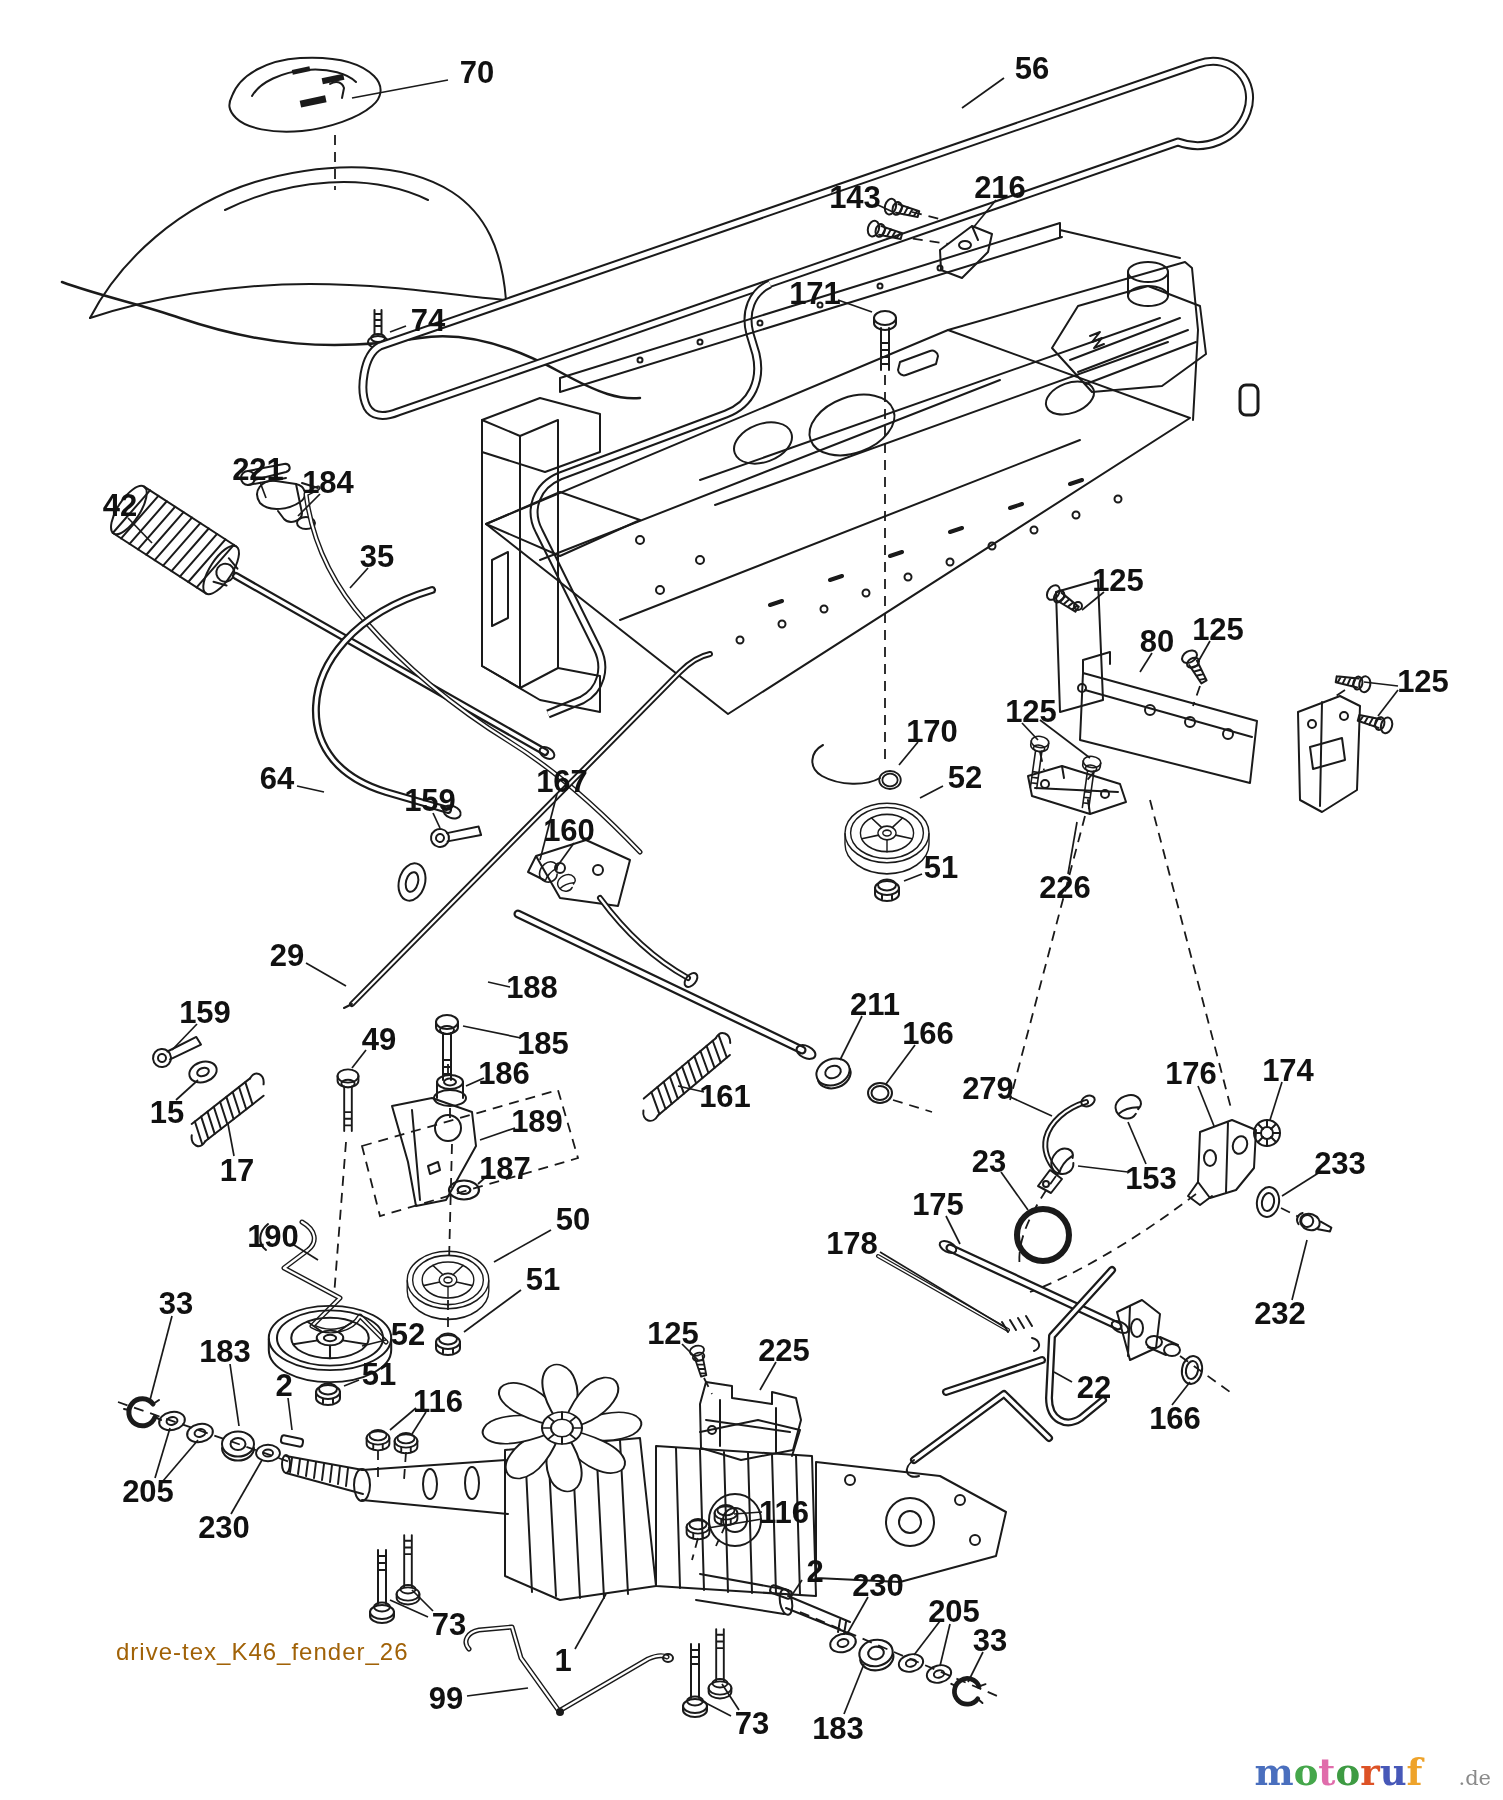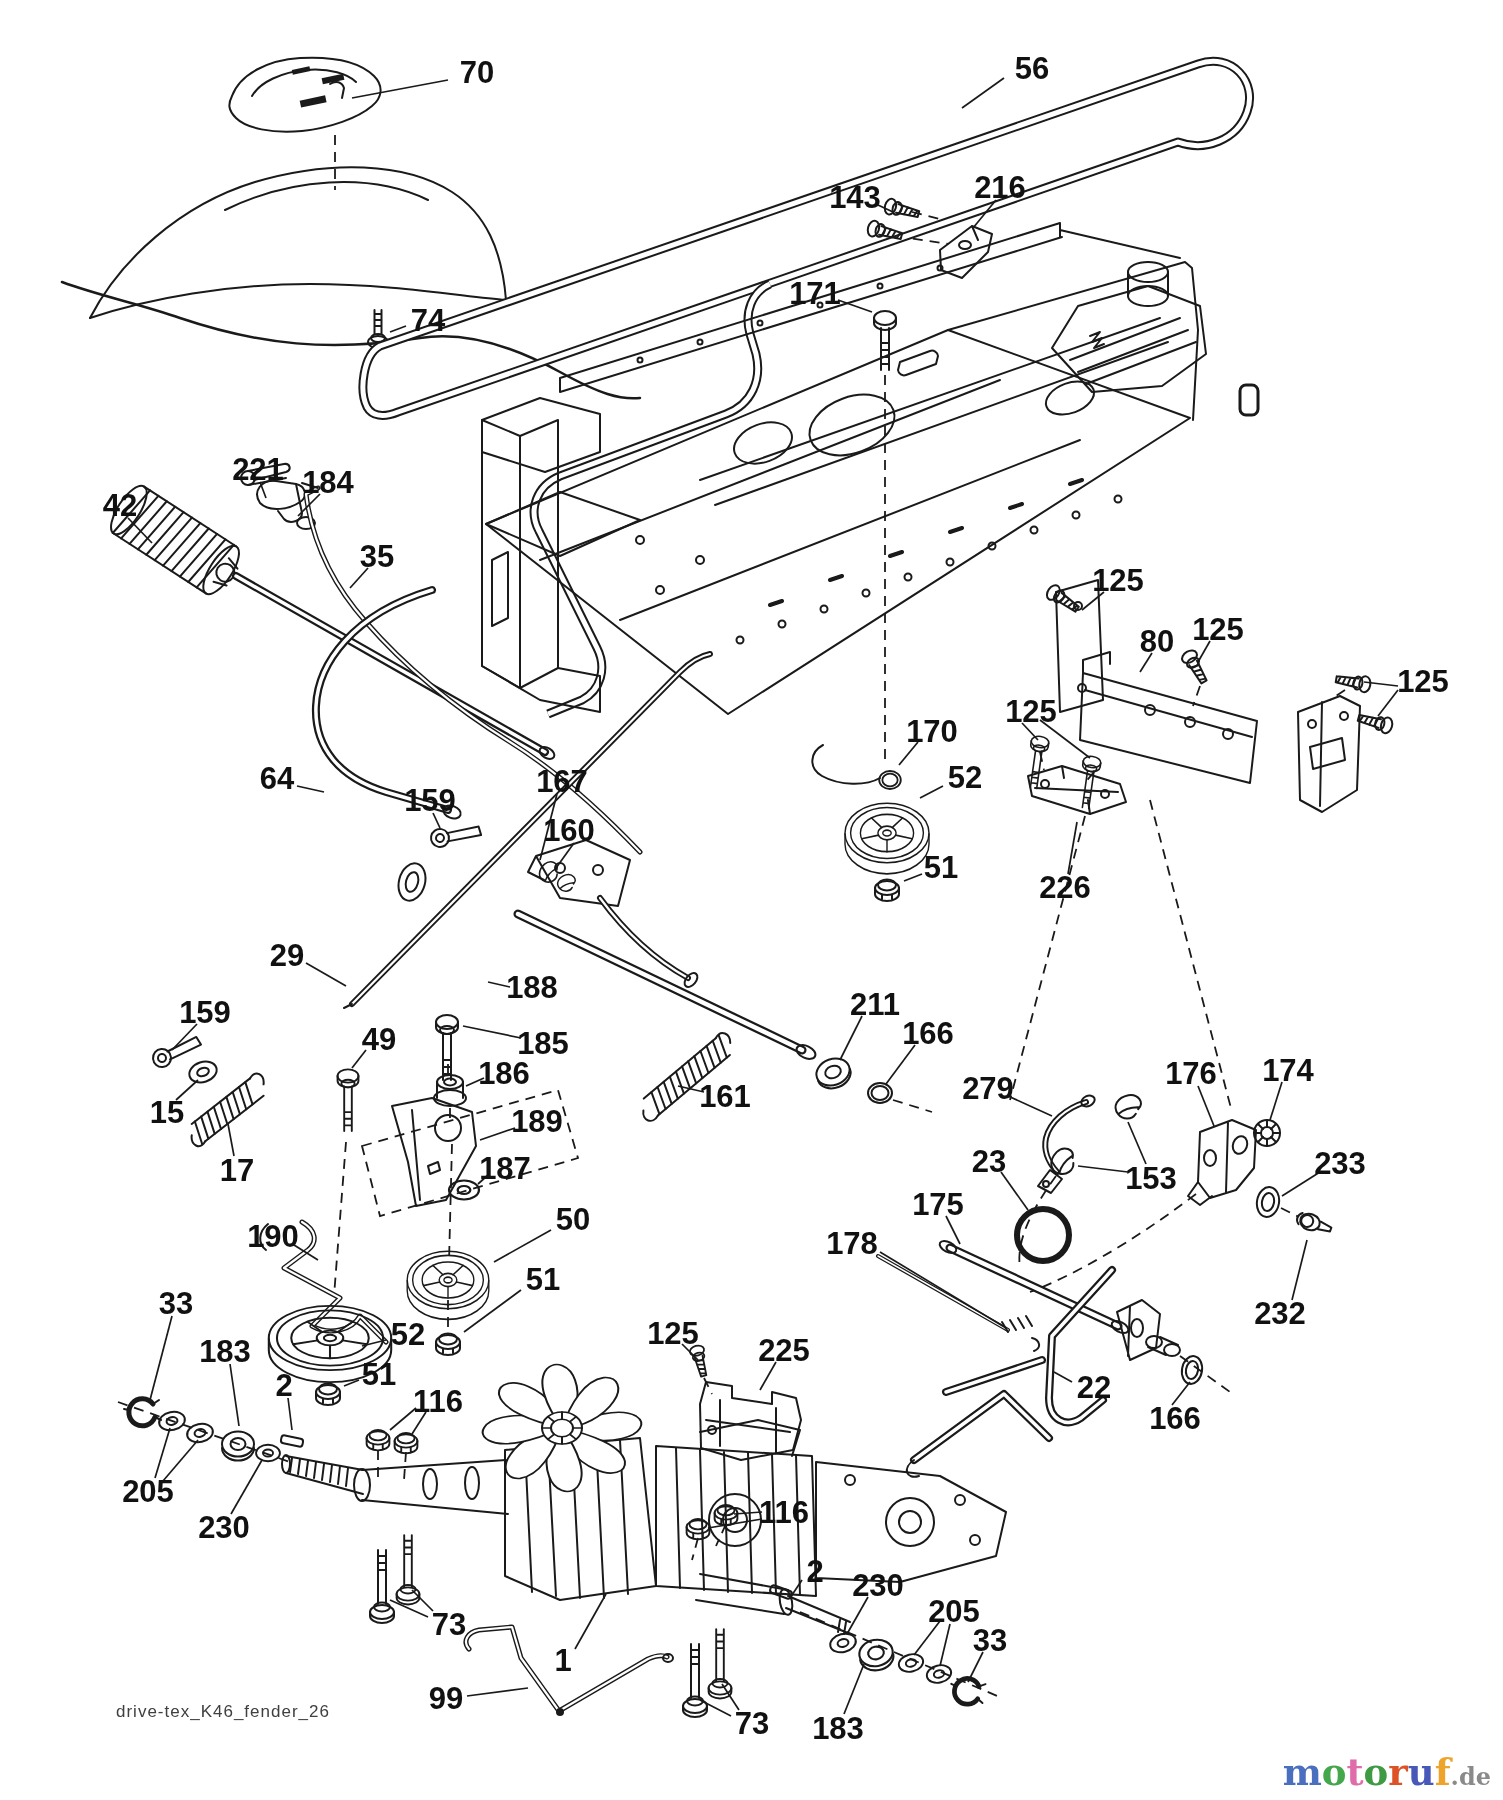--- a/index.html
+++ b/index.html
@@ -8,23 +8,23 @@
   .ink{stroke:#1a1a1a;fill:none;stroke-width:2;stroke-linecap:round;stroke-linejoin:round;}
   .fill{fill:#1a1a1a;stroke:none;}
   .wfill{fill:#ffffff;}
   .o4{stroke-width:4}.o5{stroke-width:5}.o6{stroke-width:6}.o8{stroke-width:8}.o9{stroke-width:9}
   .i15{stroke:#fff;stroke-width:1.5}.i2{stroke:#fff;stroke-width:2.2}.i3{stroke:#fff;stroke-width:3.5}.i4{stroke:#fff;stroke-width:4.5}
   .belt-out{stroke:#1a1a1a;stroke-width:9;fill:none;stroke-linejoin:round;}
   .belt-in{stroke:#fff;stroke-width:5;fill:none;stroke-linejoin:round;}
   .dash{stroke:#1a1a1a;fill:none;stroke-width:1.8;stroke-dasharray:10 7;}
   #labels text{font:700 31px "Liberation Sans",sans-serif;fill:#111;text-anchor:middle;}
   #labels line{stroke:#1a1a1a;stroke-width:1.7;}
-  #footer{position:absolute;left:116px;top:1702px;font-size:17px;color:#404040;letter-spacing:1px;}
+  #footer{position:absolute;left:116px;top:1638px;font-size:24px;color:#a16207;letter-spacing:1px;}
   #watermark{position:absolute;right:12px;top:1750px;font-family:"DejaVu Serif",serif;font-weight:bold;font-size:37px;white-space:nowrap;}
-  #watermark .suffix{font-size:24px;font-weight:bold;}
+  #watermark .suffix{font-size:21px;font-weight:normal;margin-left:36px;}
 </style>
 </head>
 <body>
 
 <svg width="1503" height="1800" viewBox="0 0 1503 1800">
   <defs>
     <g id="pulley">
       <ellipse rx="60" ry="35"></ellipse>
         <ellipse rx="52" ry="30"></ellipse>
         <ellipse rx="38" ry="22"></ellipse>

